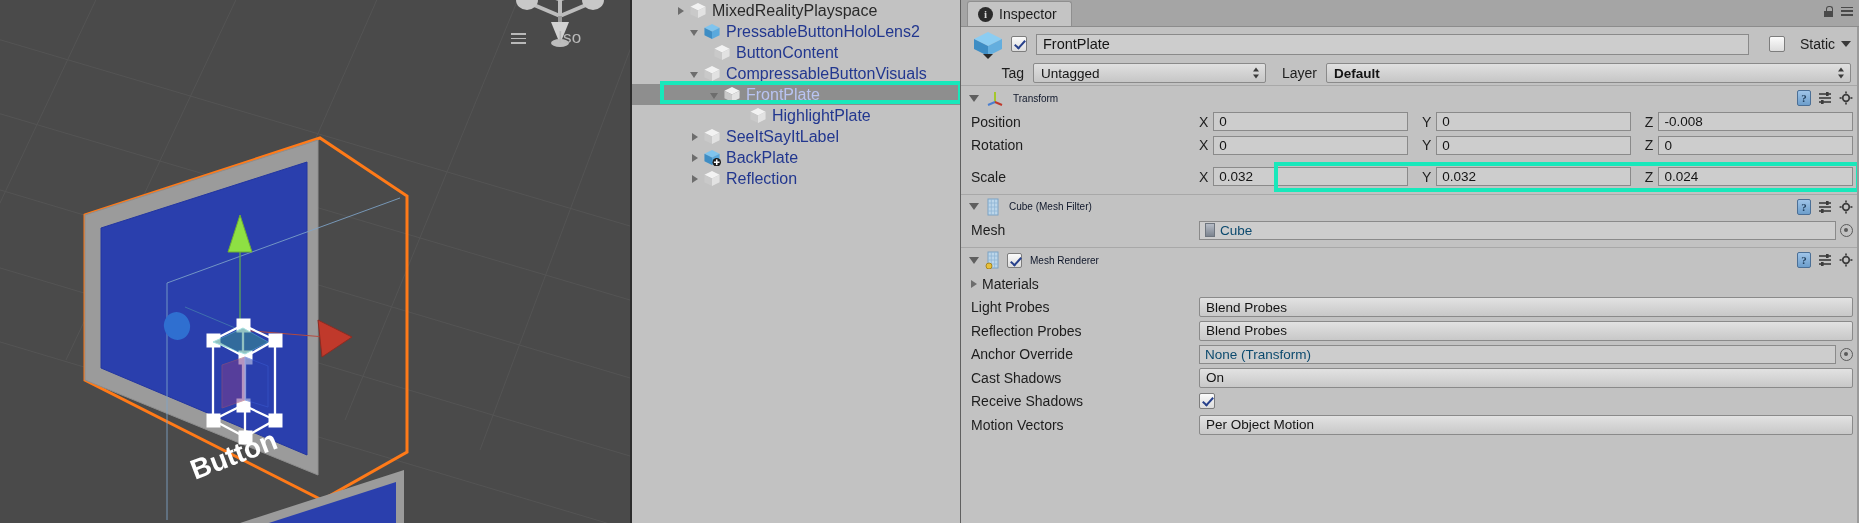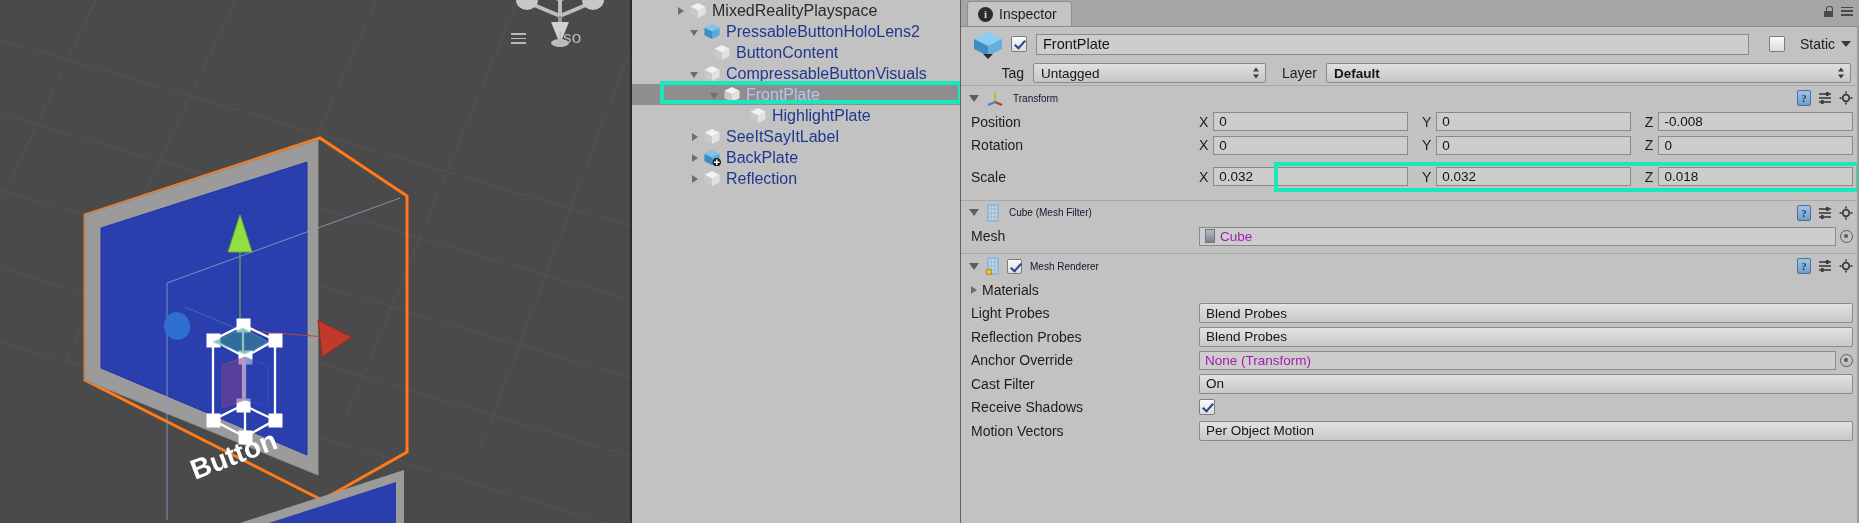--- a/index.html
+++ b/index.html
@@ -241,21 +241,21 @@
     border: 1px solid #8a8a8a;
     font-size: 13.5px; color: #141414;
     display: flex; align-items: center; padding-left: 5px;
     margin-right: 14px;
   }
   .num-field:last-child { margin-right: 0; }
 
   .obj-field {
     flex: 1; height: 19px; background: #cdcdcd;
     border: 1px solid #8a8a8a;
-    font-size: 13.5px; color: #a21caf;
+    font-size: 13.5px; color: #0c4a6e;
     display: flex; align-items: center; padding-left: 5px;
     margin-right: 4px;
   }
   .obj-thumb {
     width: 10px; height: 14px; margin-right: 5px;
     background: linear-gradient(#b6bcc6,#7c848f);
     border: 1px solid #6e757e;
   }
   .dot-ico {
     width: 13px; height: 13px; border-radius: 50%;
@@ -584,25 +584,25 @@
       </div>
 
       <div class="prop-row" style="margin-top:8px">
         <span class="prop-label">Scale</span>
         <span class="vec-group">
           <span class="axis">X</span>
           <span class="num-field">0.032</span>
           <span class="axis">Y</span>
           <span class="num-field">0.032</span>
           <span class="axis">Z</span>
-          <span class="num-field">0.018</span>
-        </span>
-      </div>
-
-      <div class="comp-header" style="margin-top:11px">
+          <span class="num-field">0.024</span>
+        </span>
+      </div>
+
+      <div class="comp-header" style="margin-top:5px">
         <span class="foldout"></span>
         <svg width="16" height="18" viewBox="0 0 16 18">
           <rect x="3" y="1" width="10" height="16" fill="#bcd6ea" stroke="#7ba2c4"></rect>
           <g stroke="#8fb5d4" stroke-width="0.8">
             <line x1="3" y1="5" x2="13" y2="5"></line>
               <line x1="3" y1="9" x2="13" y2="9"></line>
             <line x1="3" y1="13" x2="13" y2="13"></line>
             <line x1="6.3" y1="1" x2="6.3" y2="17"></line>
               <line x1="9.6" y1="1" x2="9.6" y2="17"></line>
           </g>
@@ -697,21 +697,21 @@
 
       <div class="prop-row">
         <span class="prop-label">Anchor Override</span>
         <span class="obj-field">
           <span>None (Transform)</span>
         </span>
         <span class="dot-ico"></span>
       </div>
 
       <div class="prop-row">
-        <span class="prop-label">Cast Filter</span>
+        <span class="prop-label">Cast Shadows</span>
         <span class="popup-field">
           <span>On</span>
           <span class="arrows"></span>
         </span>
       </div>
 
       <div class="prop-row">
         <span class="prop-label">Receive Shadows</span>
         <span class="chk on" style="margin:0"></span>
       </div>

